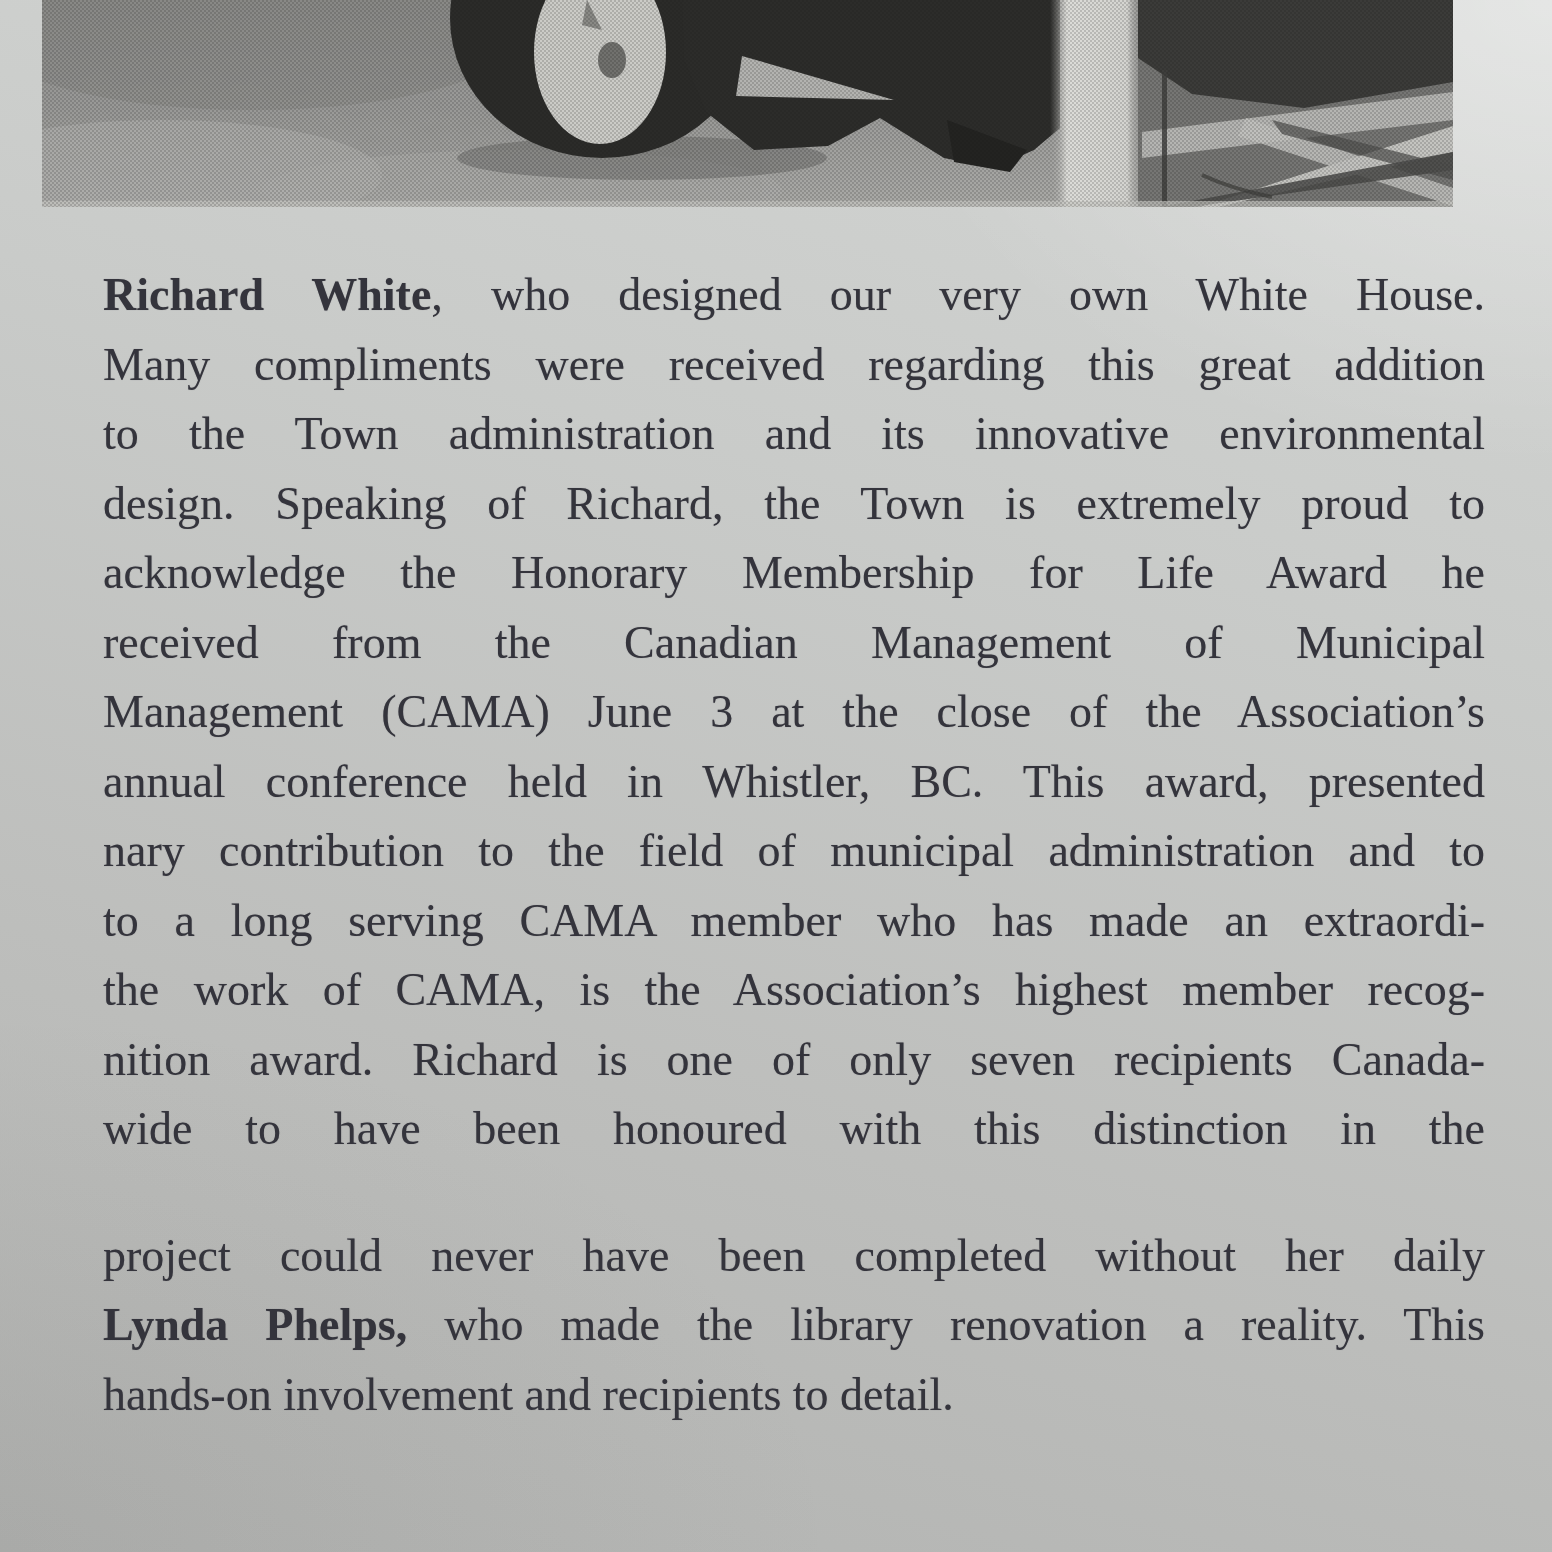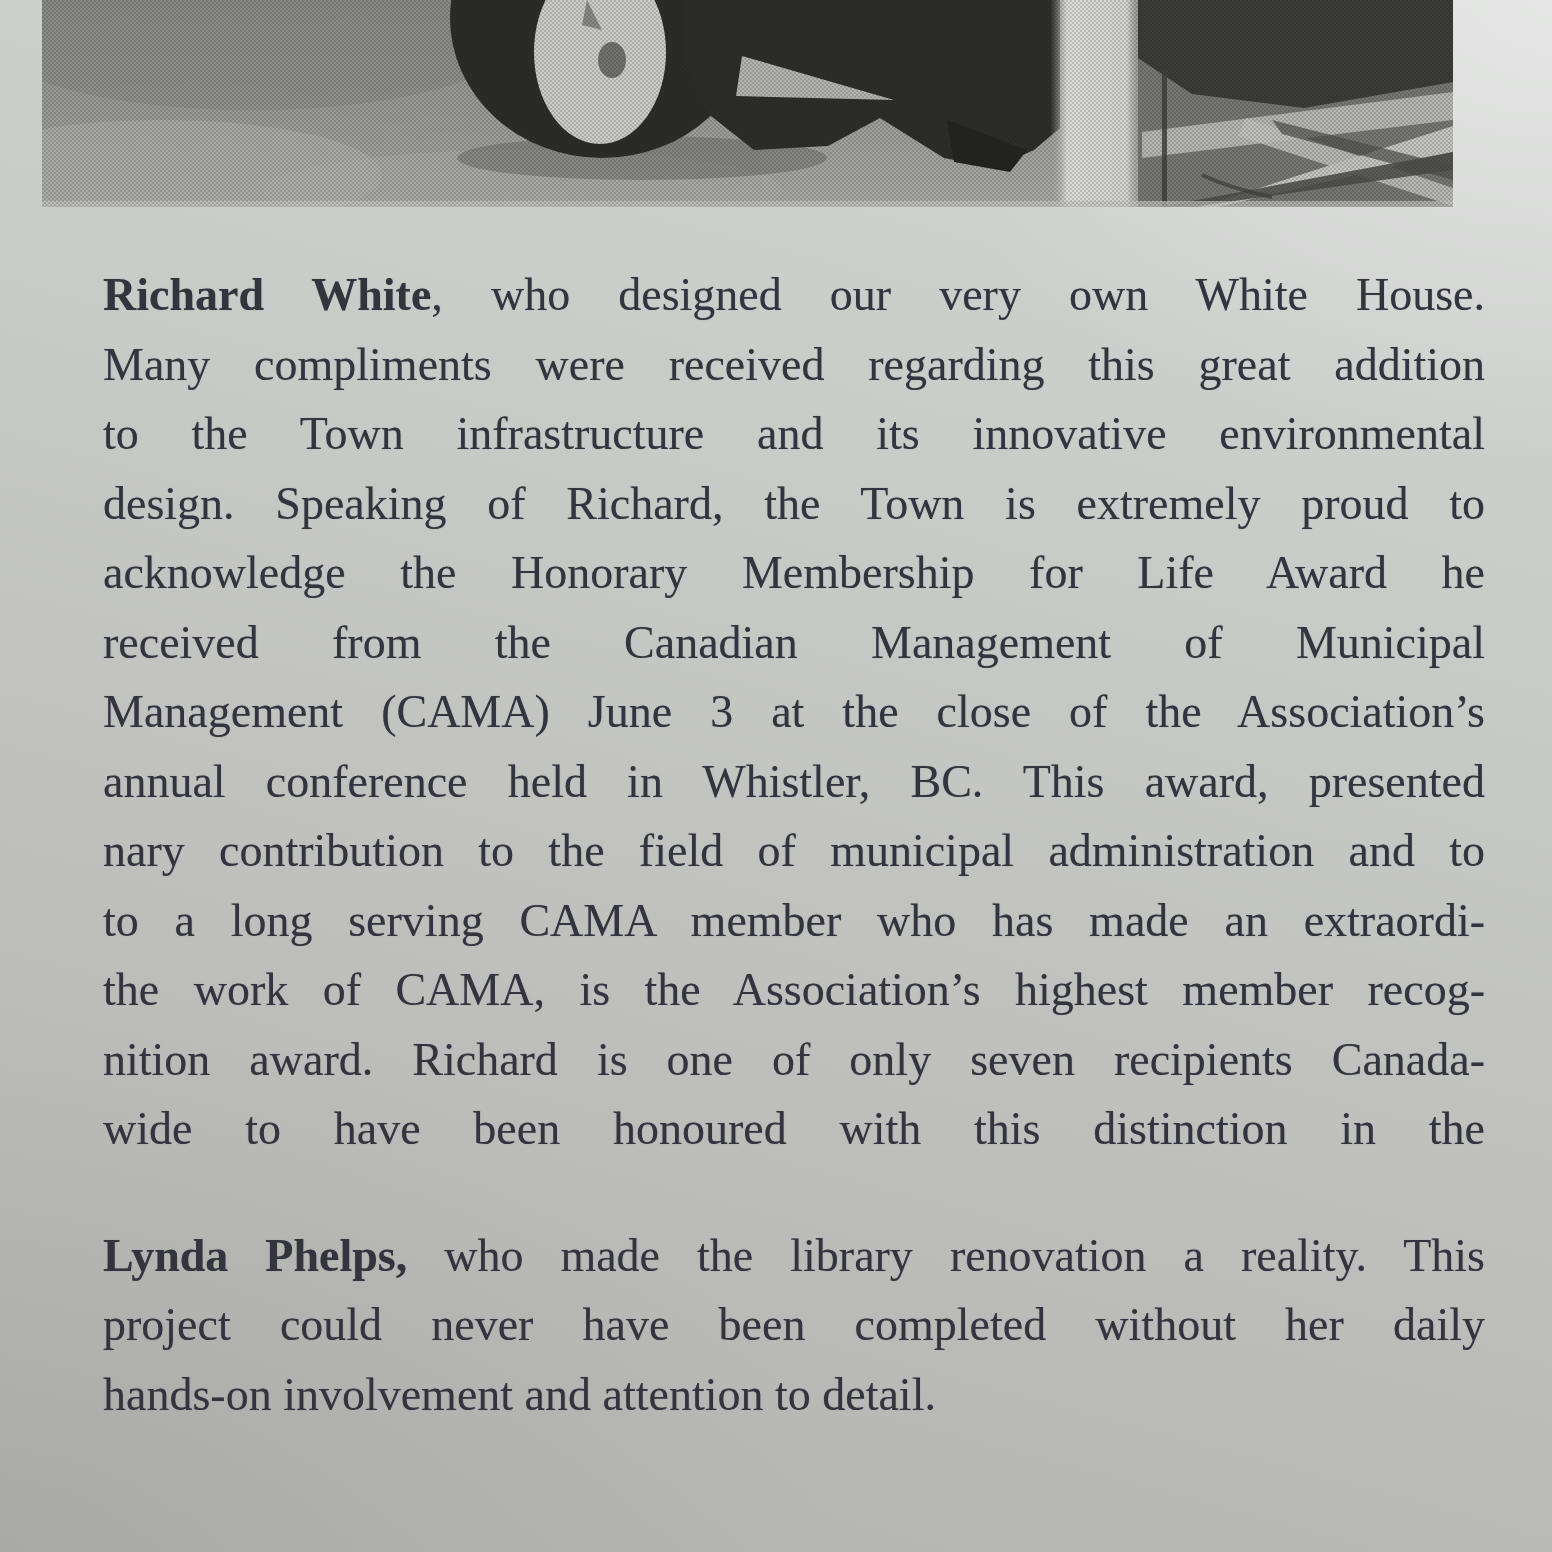--- a/index.html
+++ b/index.html
@@ -108,31 +108,31 @@
     <rect x="0" y="201" width="1411" height="6" fill="#c4c4c1" opacity="0.7"></rect>
 
     <rect x="0" y="0" width="1411" height="207" fill="url(#ht)"></rect>
   </svg>
 </div>
 
 <div class="article">
   <div class="para">
     <div class="line"><span class="lead">Richard White</span><span>, who designed our very own White House.</span></div>
     <div class="line">Many compliments were received regarding this great addition</div>
-    <div class="line">to the Town infrastructure and its innovative environmental</div>
+    <div class="line">to the Town administration and its innovative environmental</div>
     <div class="line">design. Speaking of Richard, the Town is extremely proud to</div>
     <div class="line">acknowledge the Honorary Membership for Life Award he</div>
     <div class="line">received from the Canadian Management of Municipal</div>
     <div class="line">Management (CAMA) June 3 at the close of the Association’s</div>
     <div class="line">annual conference held in Whistler, BC. This award, presented</div>
     <div class="line">nary contribution to the field of municipal administration and to</div>
     <div class="line">to a long serving CAMA member who has made an extraordi-</div>
     <div class="line">the work of CAMA, is the Association’s highest member recog-</div>
     <div class="line">nition award. Richard is one of only seven recipients Canada-</div>
     <div class="line">wide to have been honoured with this distinction in the</div>
   </div>
 
   <div class="para">
+    <div class="line">project could never have been completed without her daily</div>
     <div class="line"><span class="lead">Lynda Phelps,</span><span> who made the library renovation a reality. This</span></div>
-    <div class="line">project could never have been completed without her daily</div>
-    <div class="line last">hands-on involvement and attention to detail.</div>
+    <div class="line last">hands-on involvement and recipients to detail.</div>
   </div>
 </div>
 
 </body></html>

